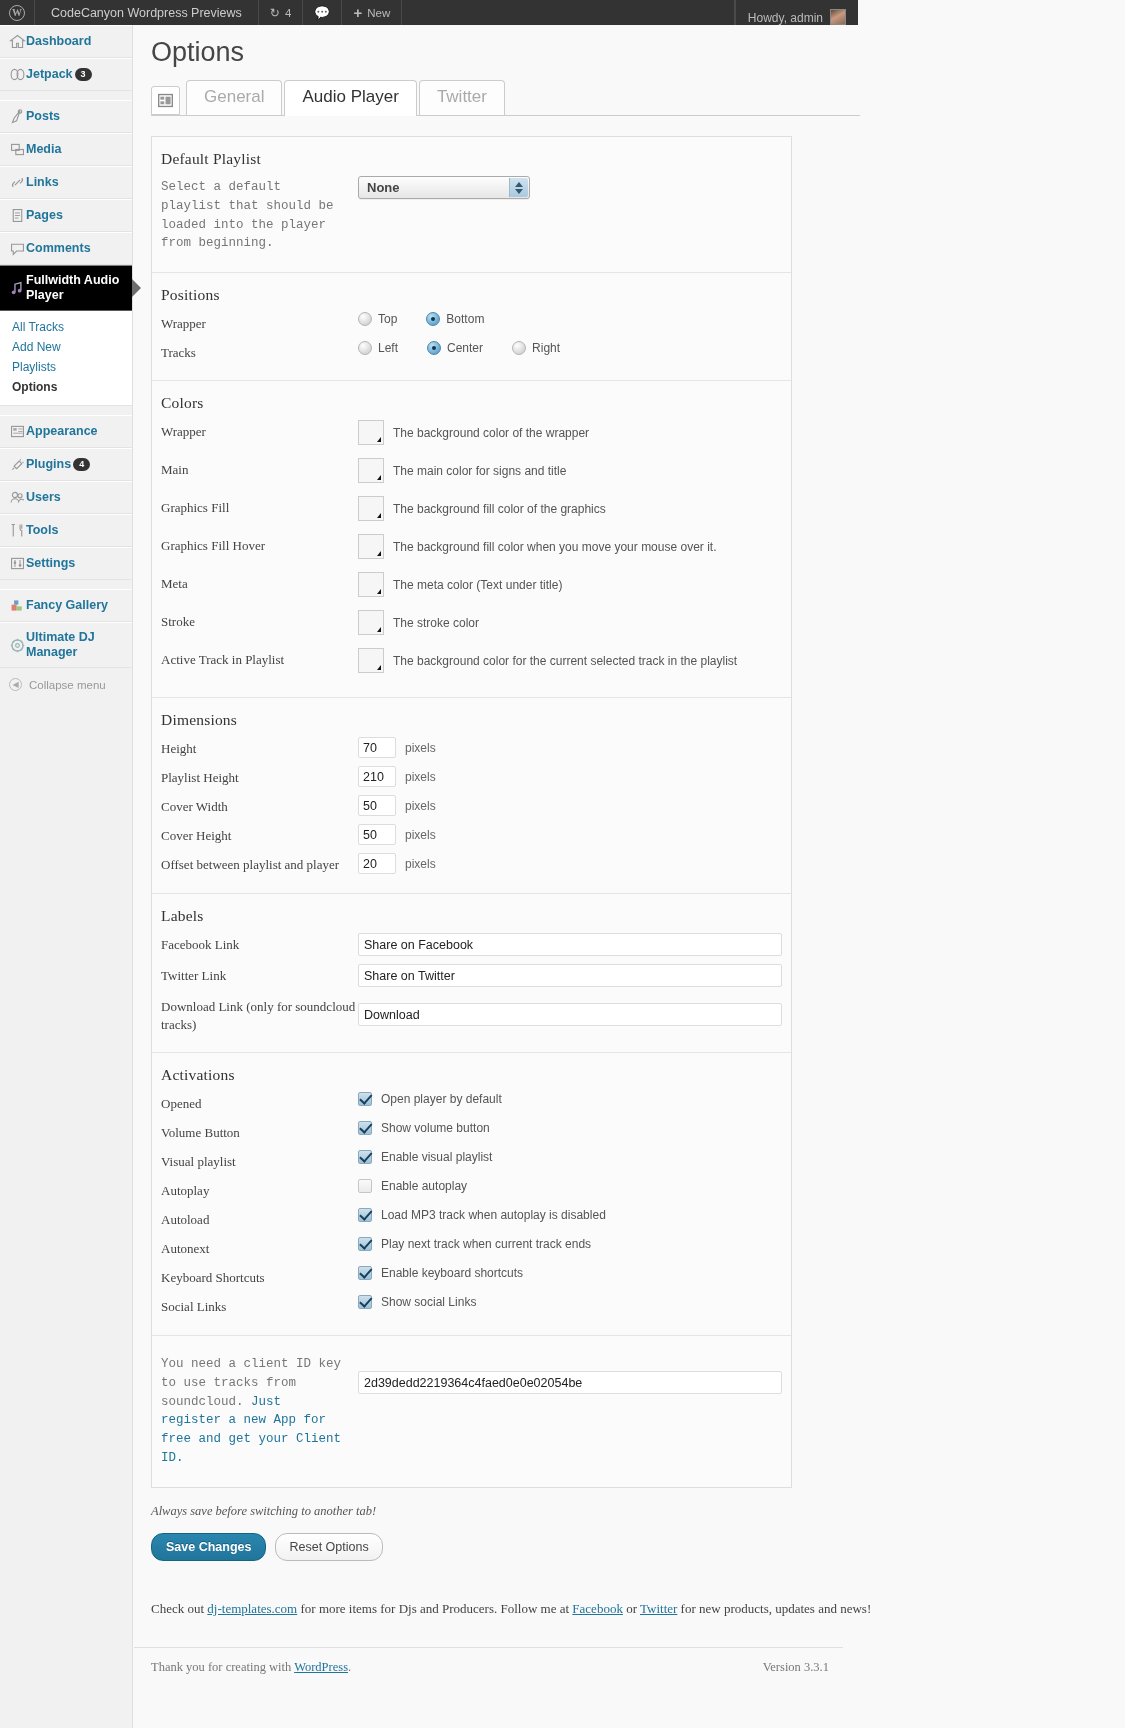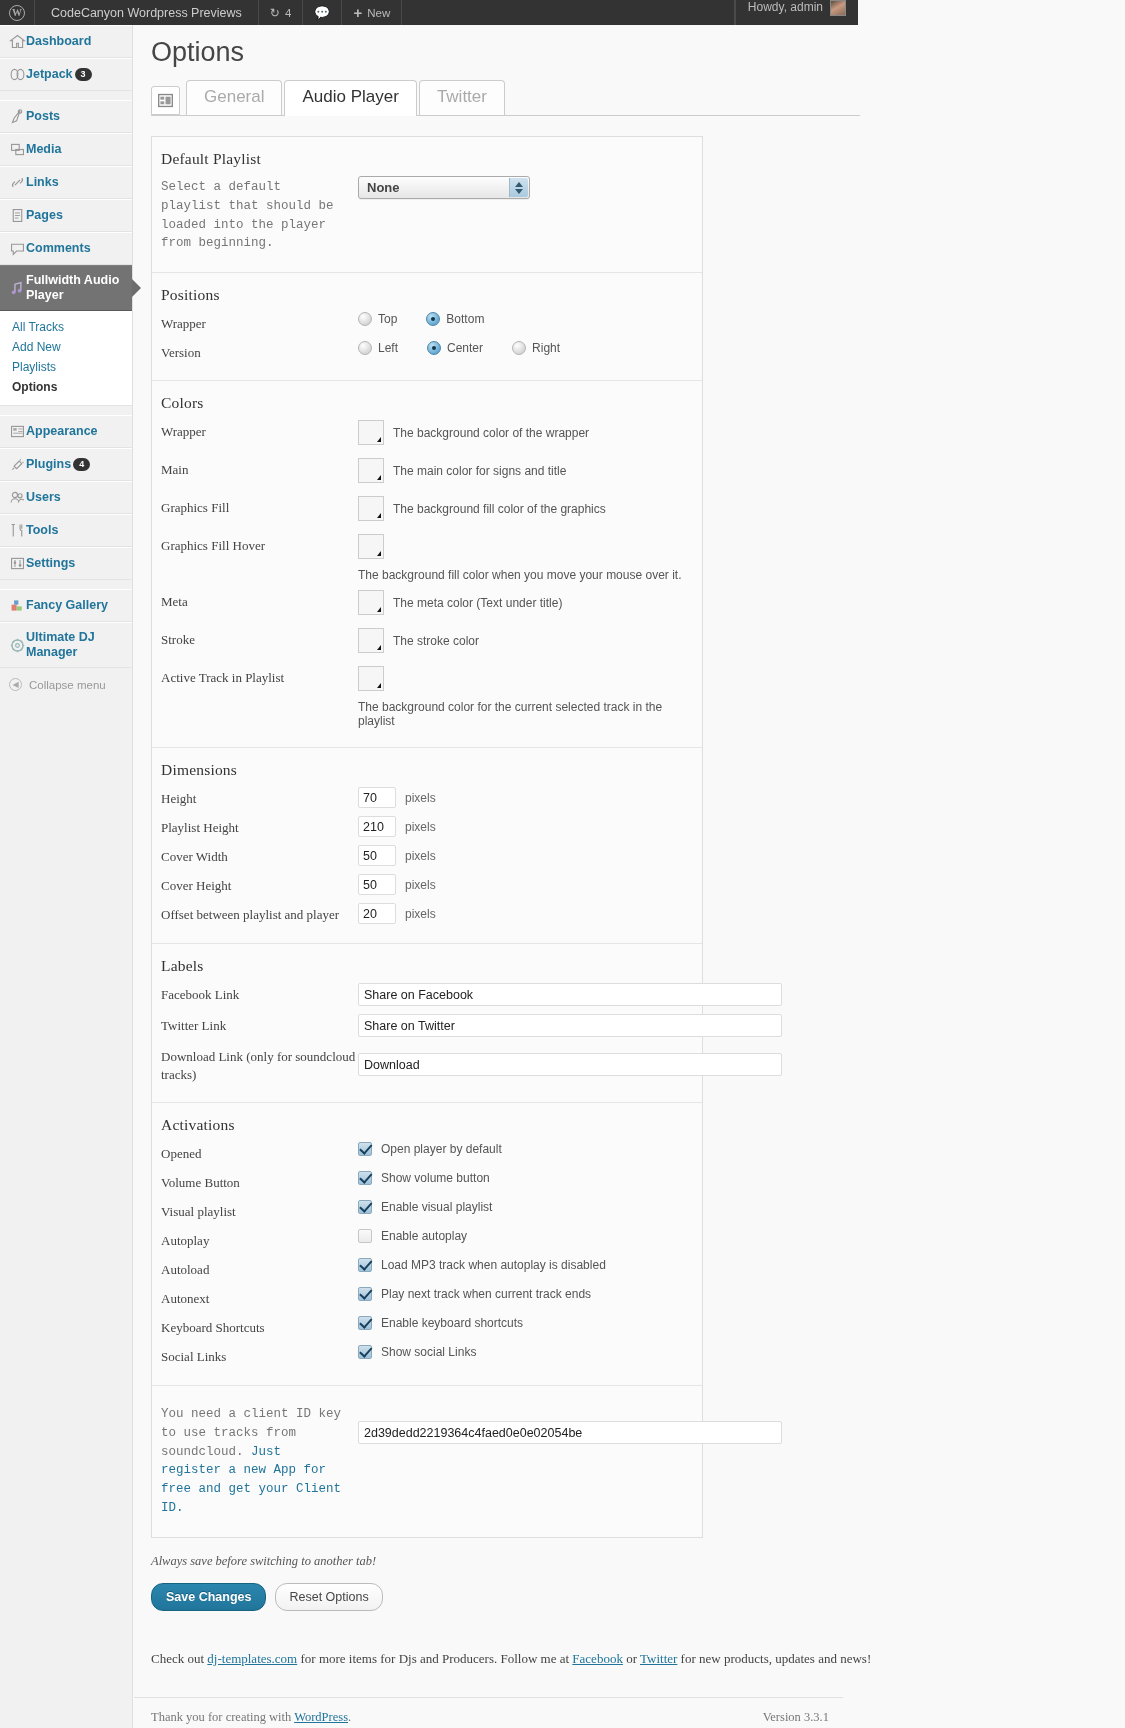--- a/index.html
+++ b/index.html
@@ -24,21 +24,21 @@
   .ab-logo { width: 35px; justify-content: center; padding: 0; border-right: 1px solid #4a4a4a;}
   .wp-logo-circle {
     width: 16px; height: 16px; border-radius: 50%;
     border: 1.6px solid #aaa; position: relative;
     display: flex; align-items: center; justify-content: center;
     font-size: 10px; color: #aaa; font-family: "Liberation Serif", serif; font-weight: bold;
   }
   .ab-sitename { font-size: 12.5px; color: #ccc; padding: 0 16px; }
   .ab-spacer { flex: 1; border-right: 1px solid #4a4a4a; }
   .ab-right { margin-left: auto; display: flex; }
-  .ab-howdy { color: #bbb; font-size: 12px; display: flex; align-items: flex-start; gap: 7px; padding: 0 12px; border-left: 1px solid #4a4a4a; border-right: none;}
+  .ab-howdy { color: #bbb; font-size: 12px; display: flex; align-items: flex-end; gap: 7px; padding: 0 12px; border-left: 1px solid #4a4a4a; border-right: none;}
   .avatar-sm {
     width: 16px; height: 16px; border: 1px solid #888;
     background: linear-gradient(150deg,#5b4a3d 0%, #c99a80 45%, #8a6a55 100%);
   }
   .refresh-glyph { font-size: 12px; color: #bbb; }
   .comment-glyph { font-size: 13px; color: #bbb; line-height: 1;}
   .plus-glyph { font-size: 15px; color: #bbb; font-weight: bold; line-height: 1;}
 
   
   #sidebar {
@@ -49,21 +49,21 @@
   .menu-item {
     display: flex; align-items: center; gap: 0;
     padding: 7px 8px 7px 9px;
     border-bottom: 1px solid #e3e3e3;
     border-top: 1px solid #fff;
     font-size: 12.5px; font-weight: bold; color: #21759b;
     min-height: 27px;
   }
   .menu-item.sep-top { margin-top: 9px; }
   .menu-item.current {
-    background: #737373; color: #fff;
+    background: #000000; color: #fff;
     border-bottom: 1px solid #5a5a5a; border-top: 1px solid #7e7e7e;
     position: relative;
   }
   .menu-item.current::after {
     content: ""; position: absolute; right: -9px; top: 50%;
     transform: translateY(-50%);
     border-top: 9px solid transparent; border-bottom: 9px solid transparent;
     border-left: 9px solid #6d6d6d;
   }
   .mi-label { line-height: 1.2; }
@@ -107,21 +107,21 @@
   .tab {
     padding: 5px 17px 7px 17px; font-size: 17px; color: #aaa;
     background: #fdfdfd; border: 1px solid #ccc; border-bottom: none;
     border-radius: 4px 4px 0 0; margin-right: 2px; line-height: 1.3;
     font-family: "Liberation Sans", sans-serif;
   }
   .tab.active { background: #fff; color: #333; position: relative; top: 1px; padding-bottom: 8px; }
 
   
   .panel {
-    margin: 20px 0 0 17px; width: 552px;
+    margin: 20px 0 0 17px; width: 641px;
     background: #fbfbfb; border: 1px solid #dedede;
   }
   .section { border-bottom: 1px solid #e5e5e5; padding: 13px 0 15px 0; }
   .section:last-child { border-bottom: none; }
   .section-title {
     font-family: "Liberation Serif", serif; font-size: 15.5px; color: #333;
     padding: 0 0 4px 9px; letter-spacing: .2px;
   }
   .row { display: flex; align-items: flex-start; padding: 4px 0 4px 9px; min-height: 26px;}
   .row-label {
@@ -451,21 +451,21 @@
             <span class="radio-label">Top</span>
           </span>
           <span class="radio-wrap">
             <span class="radio on"></span>
             <span class="radio-label">Bottom</span>
           </span>
         </div>
       </div>
 
       <div class="row">
-        <div class="row-label">Version</div>
+        <div class="row-label">Tracks</div>
         <div class="row-ctl">
           <span class="radio-wrap">
             <span class="radio"></span>
             <span class="radio-label">Left</span>
           </span>
           <span class="radio-wrap">
             <span class="radio on"></span>
             <span class="radio-label">Center</span>
           </span>
           <span class="radio-wrap">

